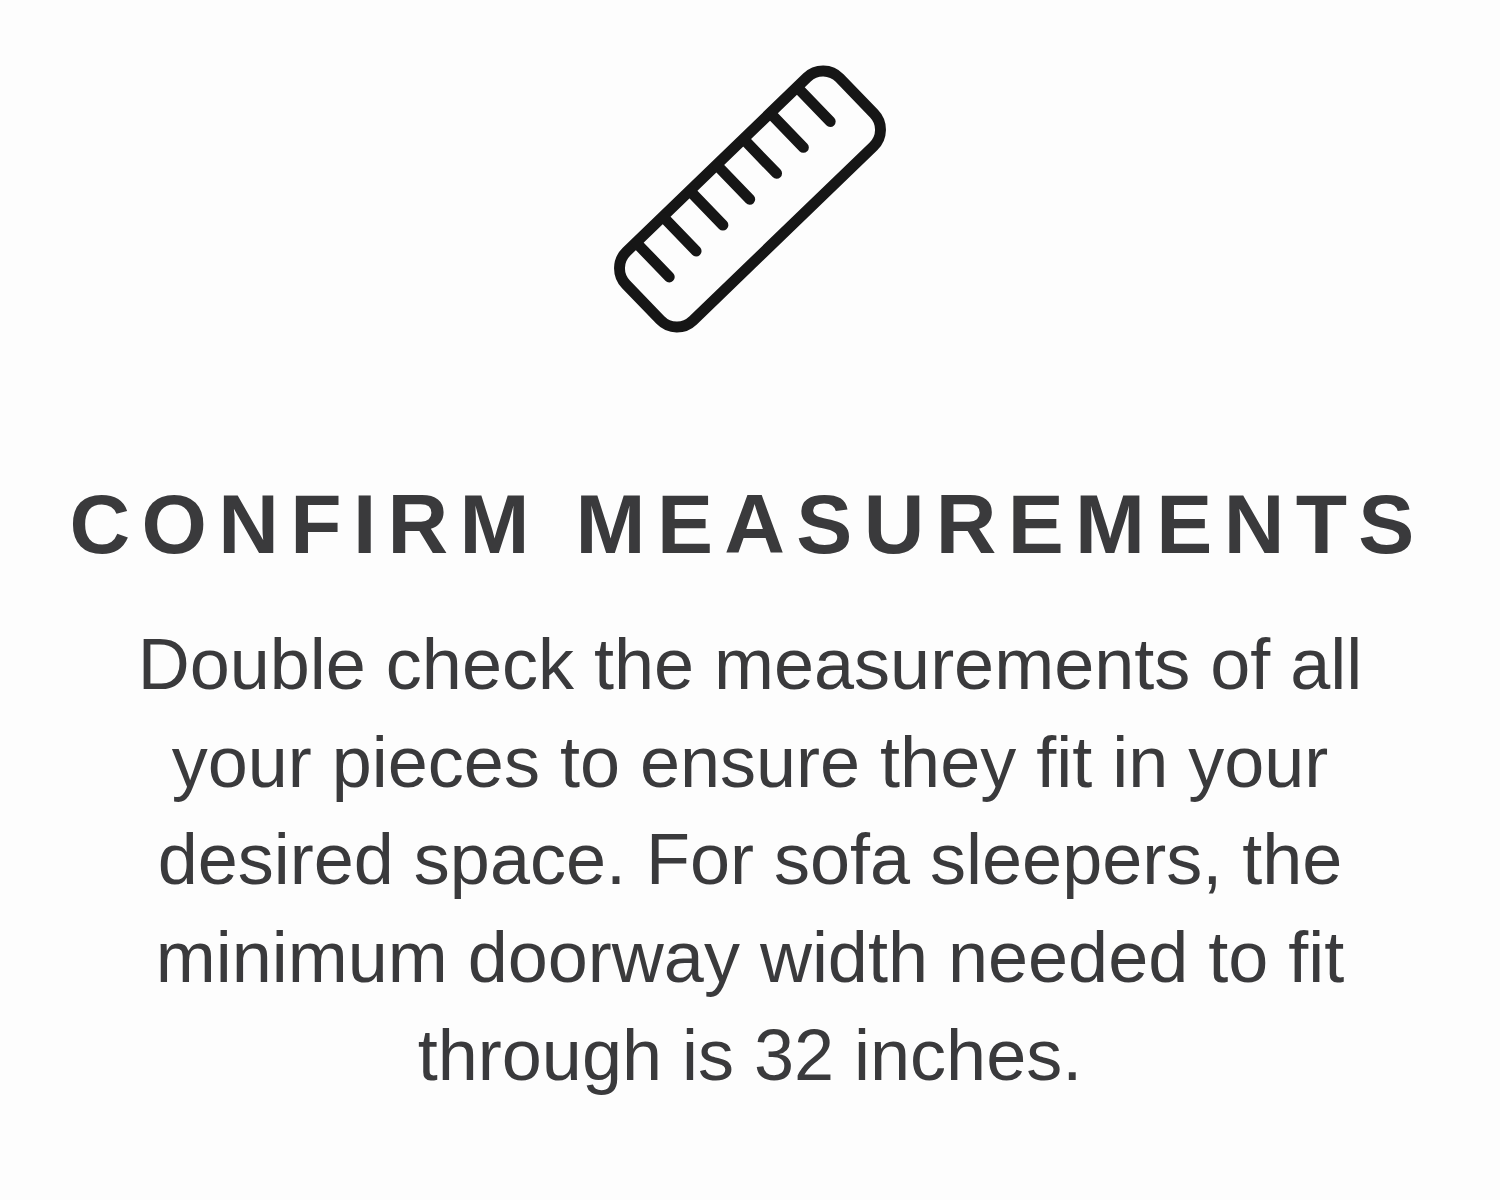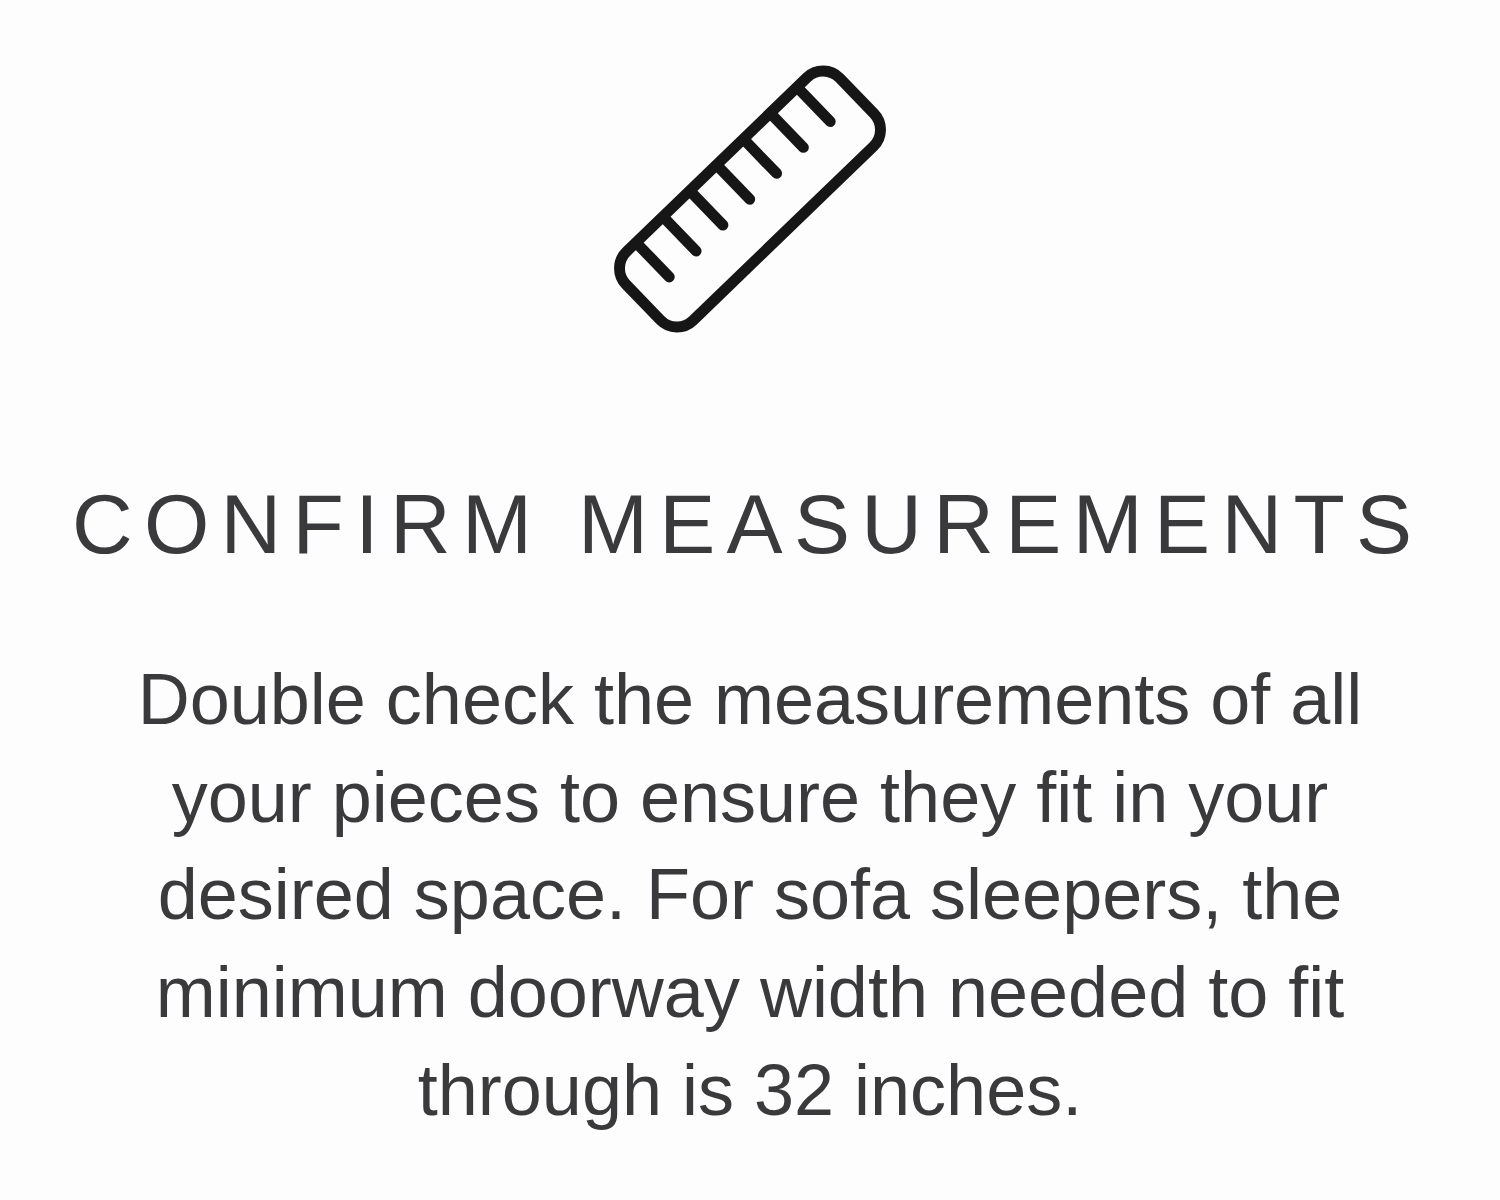--- a/index.html
+++ b/index.html
@@ -27,30 +27,30 @@
     flex: 0 0 auto;
   }
   .icon-wrap svg {
     width: 330px;
     height: 330px;
     display: block;
   }
   .heading {
     margin: 112px 16px 0 0;
     font-size: 84px;
-    font-weight: 400;
+    font-weight: 700;
     letter-spacing: 0.135em;
     line-height: 1.15;
     color: #3a3a3c;
     text-align: center;
     white-space: nowrap;
     text-indent: 0.135em; 
   }
   .paragraph {
-    margin: 78px 0 0 0;
+    margin: 43px 0 0 0;
     width: 1400px;
     font-size: 72px;
     font-weight: 400;
     line-height: 1.36;
     color: #3a3a3c;
     text-align: center;
     white-space: pre-line;
   }
 </style>
 </head>

